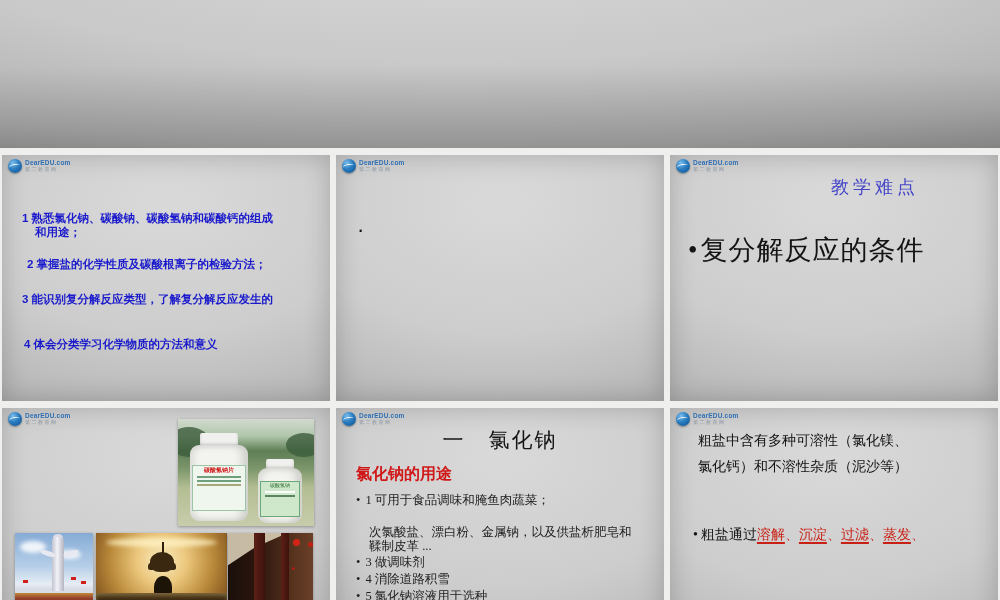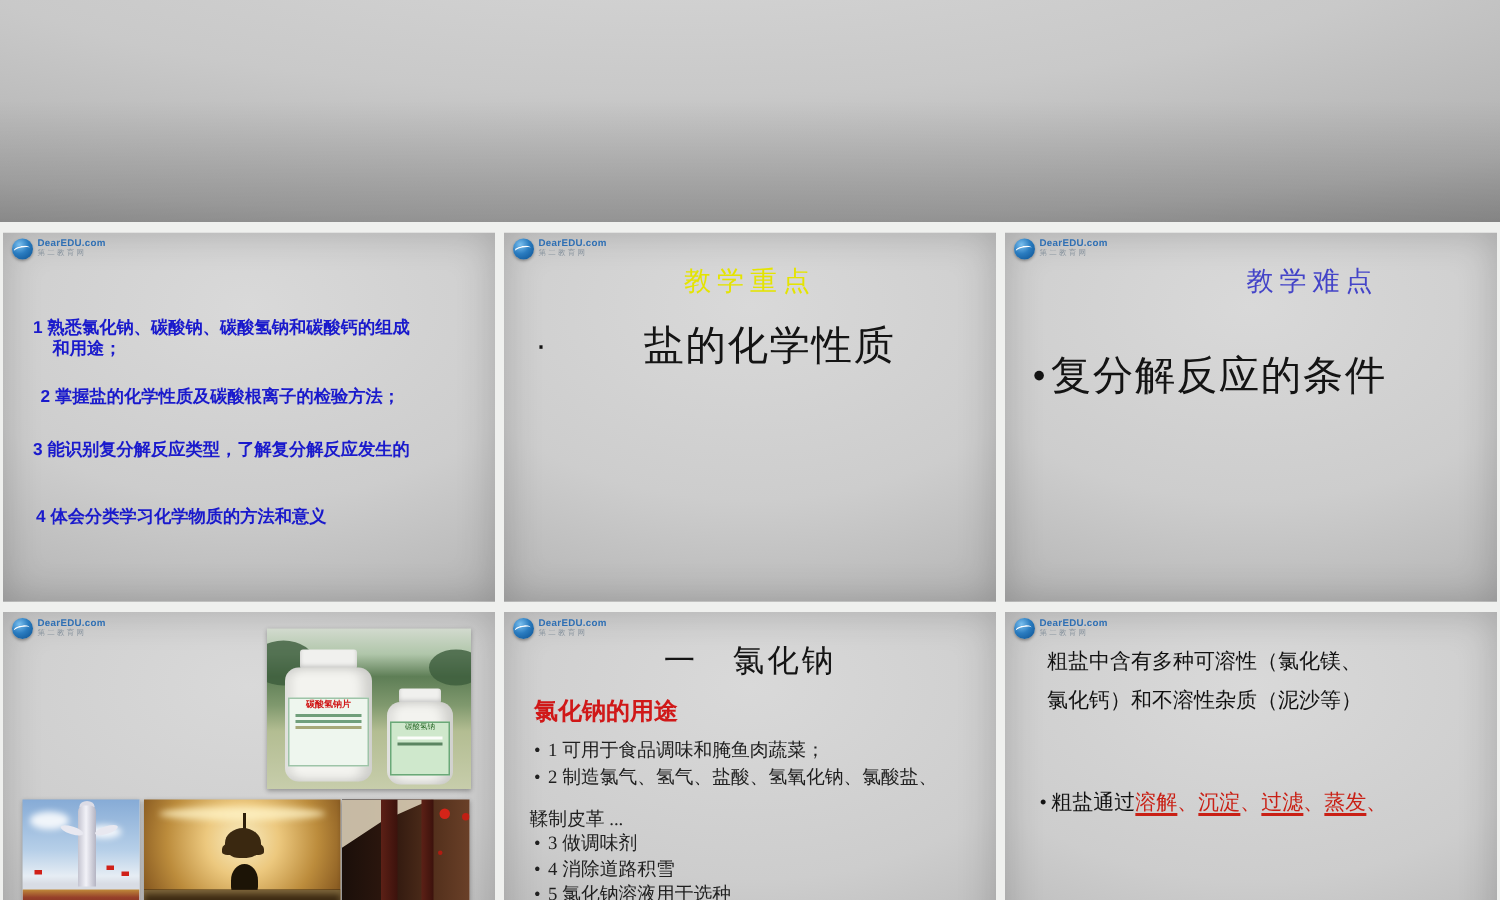--- a/index.html
+++ b/index.html
@@ -152,23 +152,21 @@
   <div class="slide">
     <div class="logo">
       <span class="orb">
           <i></i>
         </span>
       <span class="ltxt">
           <b>DearEDU.com</b>
       <i>第二教育网</i>
         </span>
     </div>
-    <div class="s-title s2-title">教学重点</div>
     <div class="s2-dot">·</div>
-    <div class="bigtext s2-big">盐的化学性质</div>
   </div>
 
   <div class="slide">
     <div class="logo">
       <span class="orb">
           <i></i>
         </span>
       <span class="ltxt">
           <b>DearEDU.com</b>
       <i>第二教育网</i>
@@ -254,22 +252,22 @@
           <i></i>
         </span>
       <span class="ltxt">
           <b>DearEDU.com</b>
       <i>第二教育网</i>
         </span>
     </div>
     <div class="s5-title">一　氯化钠</div>
     <div class="s5-head">氯化钠的用途</div>
     <div class="s5-line" style="left:20px;top:84px"><span class="mk">•</span><span>1 可用于食品调味和腌鱼肉蔬菜；</span></div>
-    <div class="s5-line" style="left:20px;top:102px"><span class="mk">•</span><span>2 制造氯气、氢气、盐酸、氢氧化钠、氯酸盐、</span></div>
-    <div class="s5-line" style="left:17px;top:130px">鞣制皮革 ...</div>
+    <div class="s5-line" style="left:33px;top:116px">次氯酸盐、漂白粉、金属钠，以及供盐析肥皂和</div>
+    <div class="s5-line" style="left:33px;top:130px">鞣制皮革 ...</div>
     <div class="s5-line" style="left:20px;top:146px"><span class="mk">•</span><span>3 做调味剂</span></div>
     <div class="s5-line" style="left:20px;top:163px"><span class="mk">•</span><span>4 消除道路积雪</span></div>
     <div class="s5-line" style="left:20px;top:180px"><span class="mk">•</span><span>5 氯化钠溶液用于选种</span></div>
   </div>
 
   <div class="slide">
     <div class="logo">
       <span class="orb">
           <i></i>
         </span>

